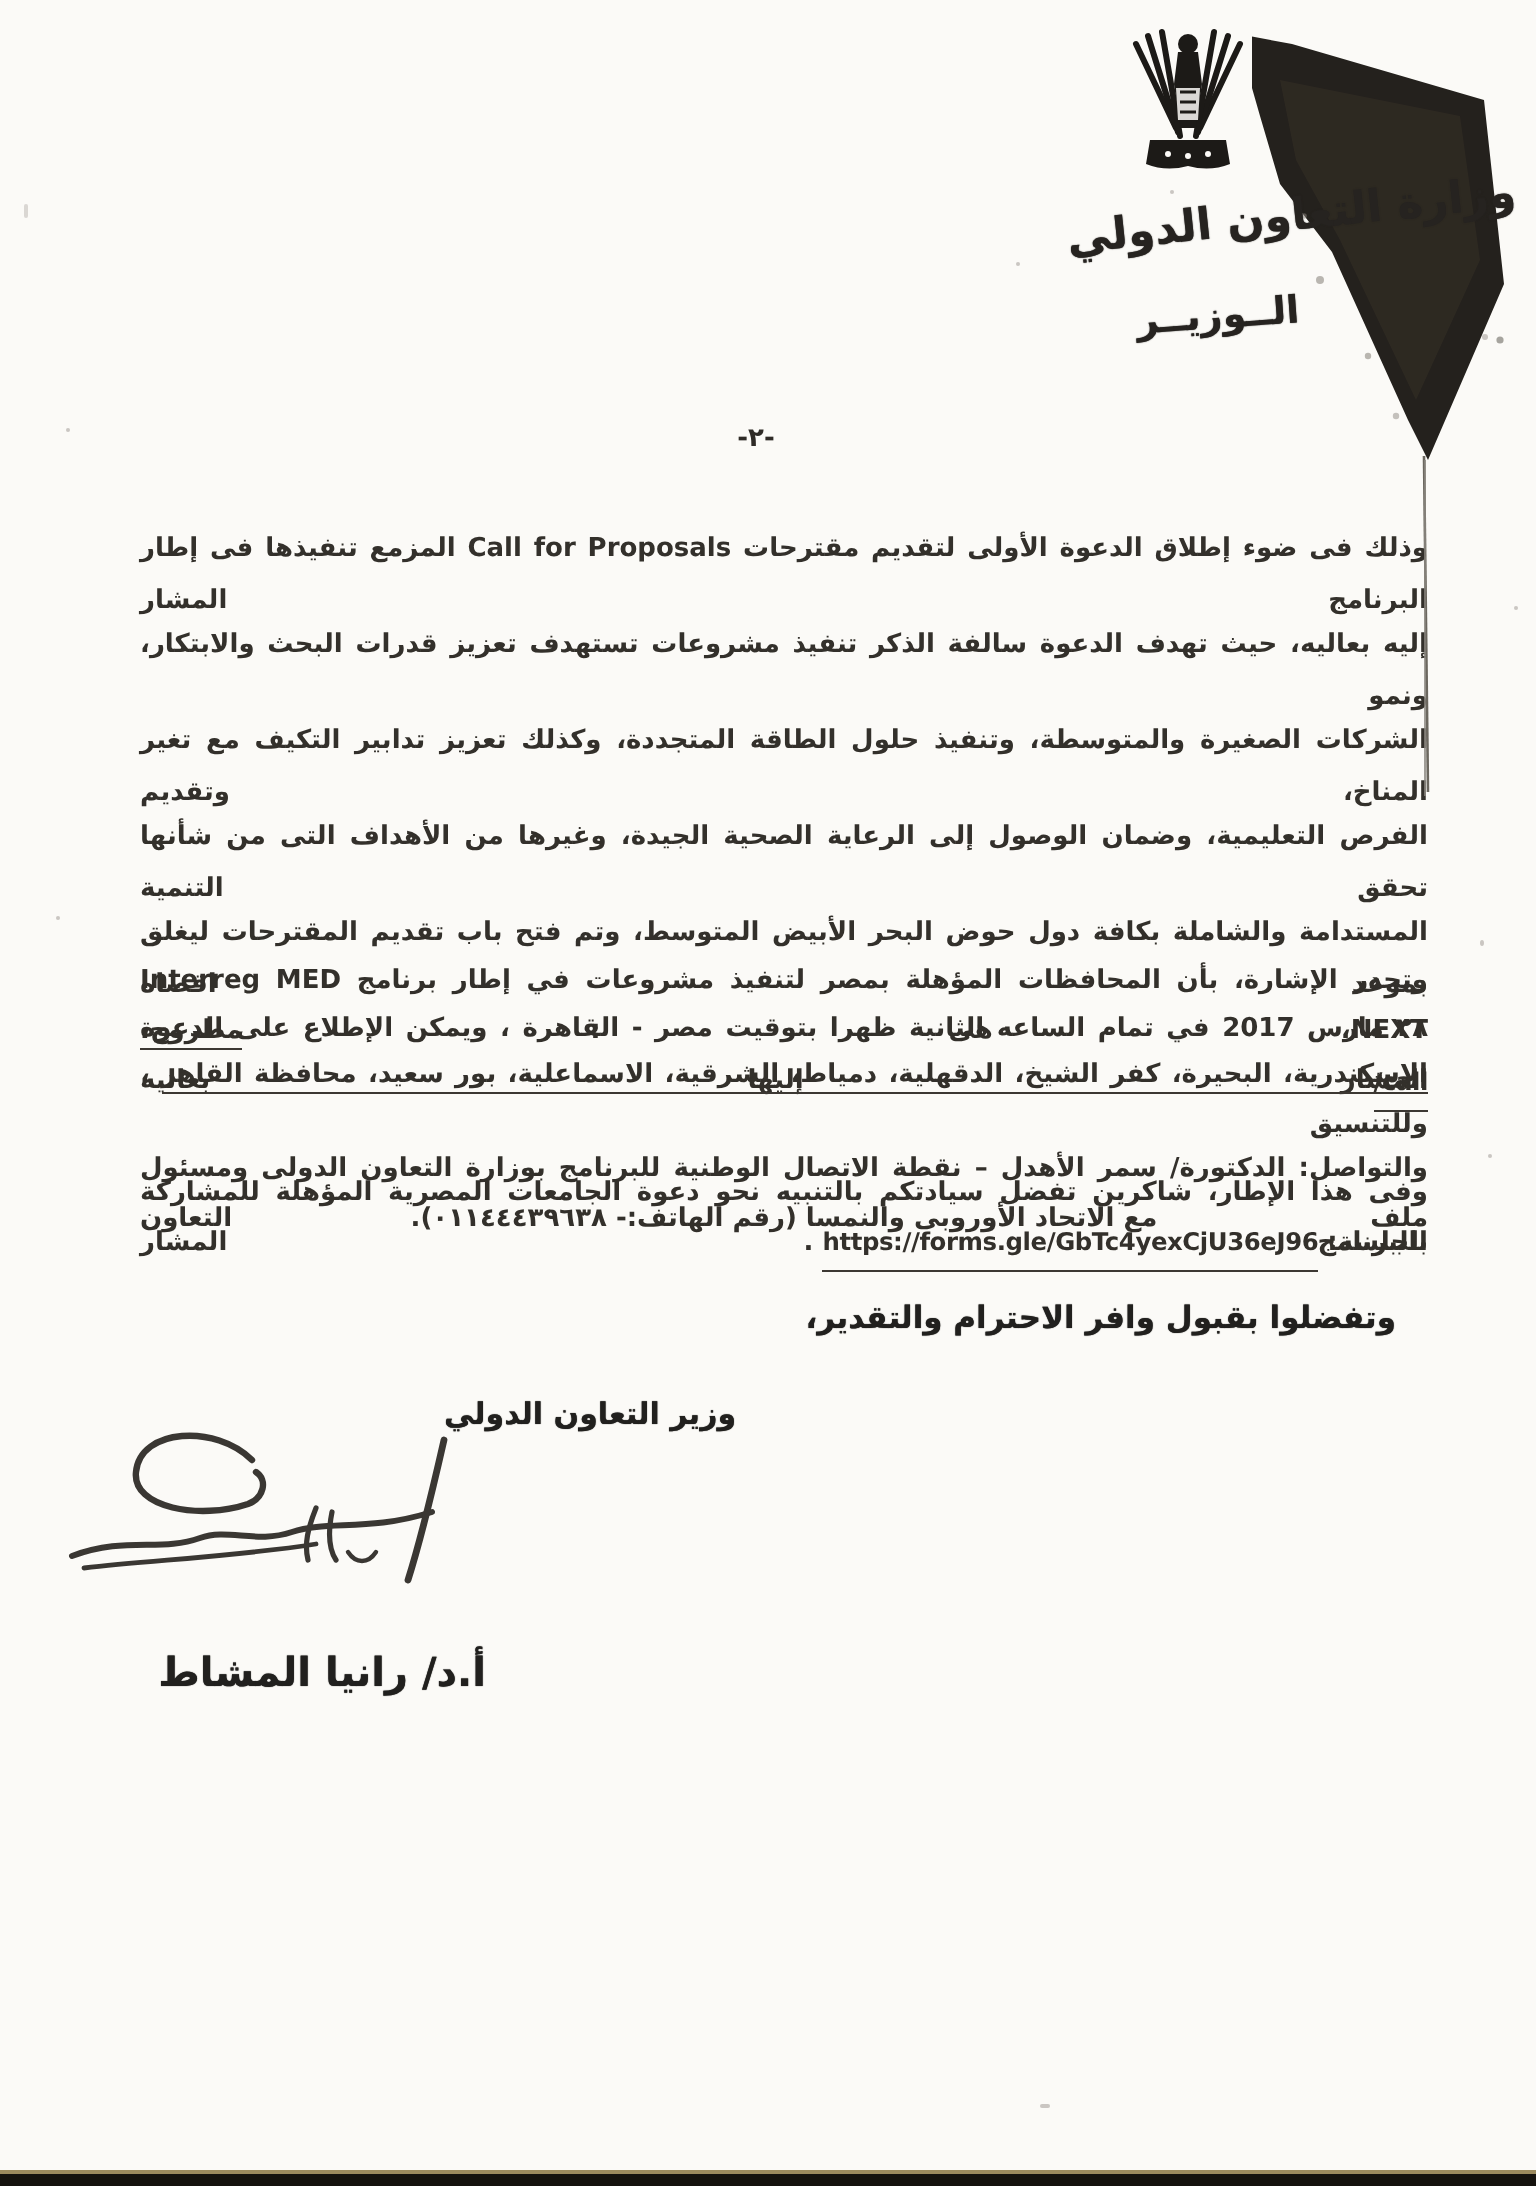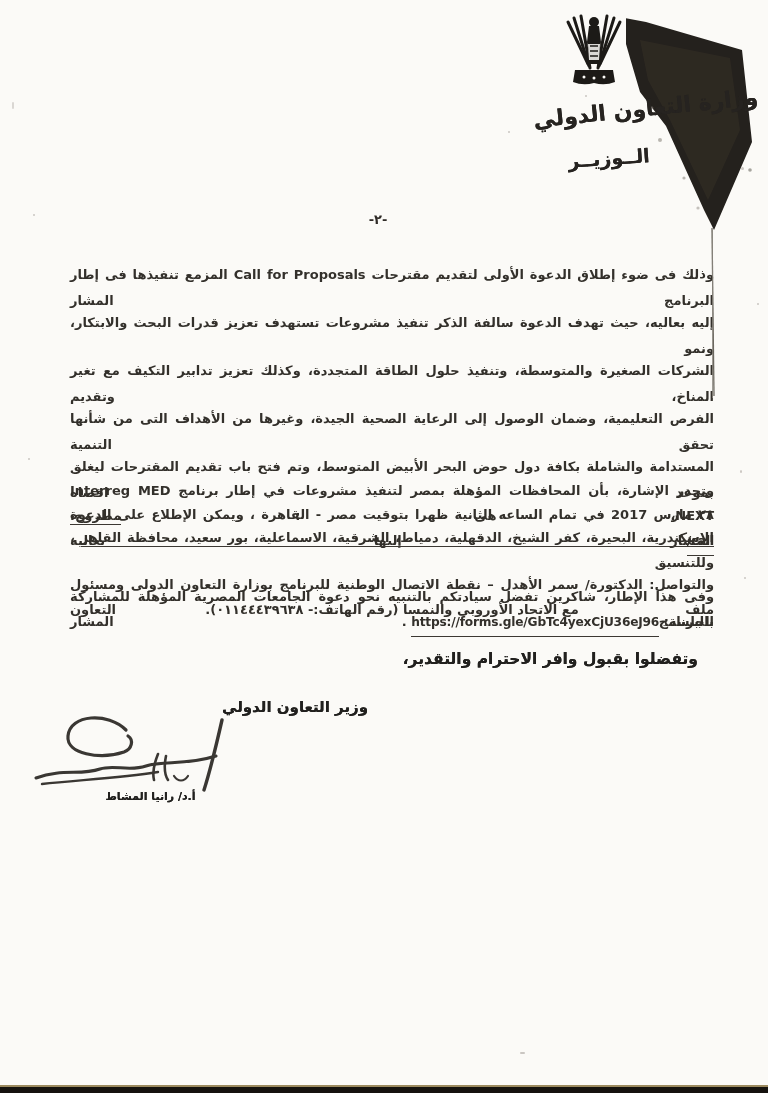--- a/index.html
+++ b/index.html
@@ -36,22 +36,22 @@
     border-bottom:1.4px solid #3c3833; padding-bottom:1px; }
   .u { border-bottom:1.4px solid #3c3833; padding-bottom:1px; }
   .tail-call { padding-left:22px; }
   .p3link { padding-left:84px; }
   .closing { position:absolute; left:88px; top:650px; width:610px; text-align:right;
     font-size:15.5px; font-weight:bold; color:#21201e; text-shadow:0 0 .5px #21201e; }
   
   .sig-title { position:absolute; left:180px; top:698px; width:150px; text-align:center;
     font-size:15px; font-weight:bold; color:#21201e; text-shadow:0 0 .5px #21201e;margin-left:40px; }
   .sig-svg { position:absolute; left:8px; top:710px; width:234px; height:88px; }
-  .sig-name { position:absolute; left:58px; top:790px; width:185px; text-align:center;
-    font-size:11px; font-weight:bold; color:#21201e; text-shadow:0 0 .5px #21201e; }
+  .sig-name { position:absolute; left:58px; top:824px; width:185px; 
+    font-size:20px; font-weight:bold; color:#21201e; text-shadow:0 0 .5px #21201e; }
   
   .fold-line { position:absolute; left:712px; top:230px; width:1px; height:168px;
     background:#8a867e; opacity:.8; }
   .bottom-edge { position:absolute; left:0; bottom:0; width:768px; height:8px;
     background:#15120e; border-top:2px solid #9c8a5e; }
   .speck { position:absolute; background:#8d8881; border-radius:50%; opacity:.45; }
 </style>
 </head>
 <body>
 

